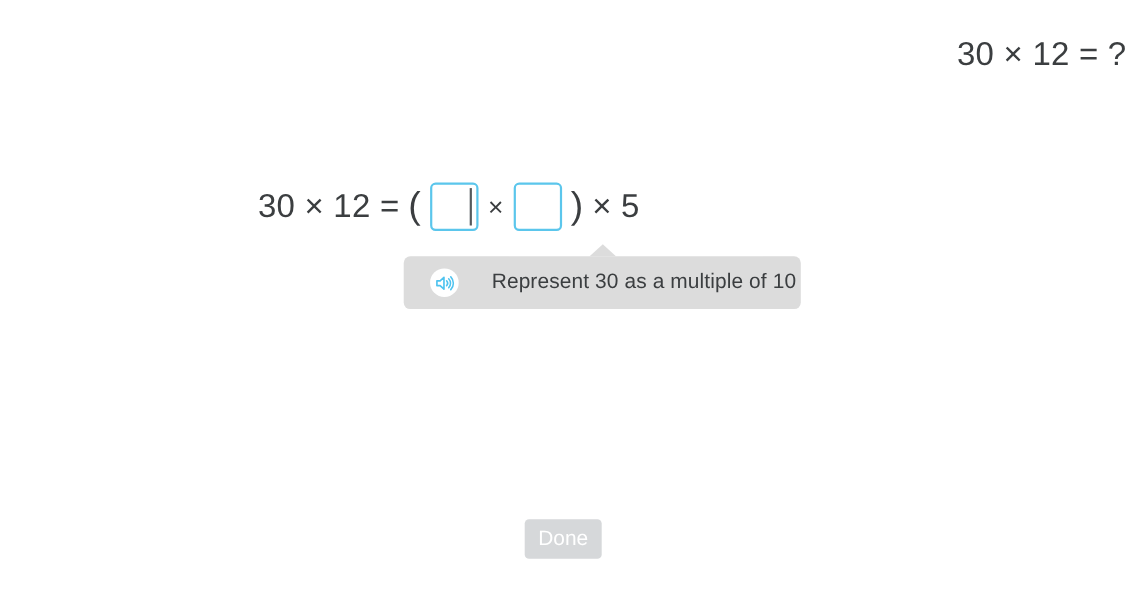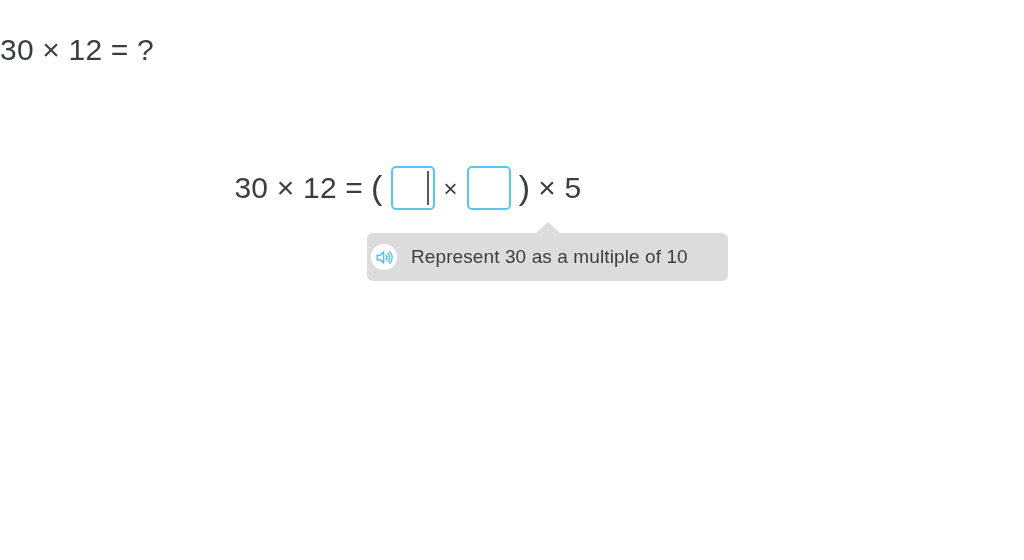--- a/index.html
+++ b/index.html
@@ -20,21 +20,21 @@
     position: absolute;
     inset: 0;
   }
 
   
   .problem-title {
     position: absolute;
     top: 30px;
     left: 0;
     width: 1024px;
-    text-align: left;
+    text-align: right;
     font-size: 30px;
     line-height: 40px;
     color: #3b3e40;
     letter-spacing: 0.2px;
     white-space: pre;
   }
 
   
   .equation-row {
     position: absolute;
@@ -96,21 +96,22 @@
     position: absolute;
     left: 367px;
     top: 233px;
     width: 361px;
     height: 48px;
     box-sizing: border-box;
     background: #dcdcdc;
     border-radius: 6px;
     display: flex;
     align-items: center;
-    padding-left: 4px;
+    padding-left: 24px;
+    gap: 16px;
   }
   .hint-callout .arrow {
     position: absolute;
     top: -11px;
     left: 169px;
     width: 0;
     height: 0;
     border-left: 12px solid transparent;
     border-right: 12px solid transparent;
     border-bottom: 11px solid #dcdcdc;
@@ -190,14 +191,15 @@
         <path d="M1.2 5.3 H4.1 L7.6 2.1 V12.9 L4.1 9.7 H1.2 Z" fill="none" stroke="#4fc3ef" stroke-width="1.5" stroke-linejoin="round"></path>
         <path d="M10.0 5.2 A3.4 3.4 0 0 1 10.0 9.8" fill="none" stroke="#4fc3ef" stroke-width="1.4" stroke-linecap="round"></path>
         <path d="M11.9 3.4 A5.9 5.9 0 0 1 11.9 11.6" fill="none" stroke="#4fc3ef" stroke-width="1.4" stroke-linecap="round"></path>
         <path d="M13.8 1.7 A8.3 8.3 0 0 1 13.8 13.3" fill="none" stroke="#4fc3ef" stroke-width="1.4" stroke-linecap="round"></path>
       </svg>
     </span>
 
     <span class="hint-text">Represent 30 as a multiple of 10</span>
   </div>
 
+  <button class="done-button" disabled="">Done</button>
 
 </div>
 
 </body></html>

